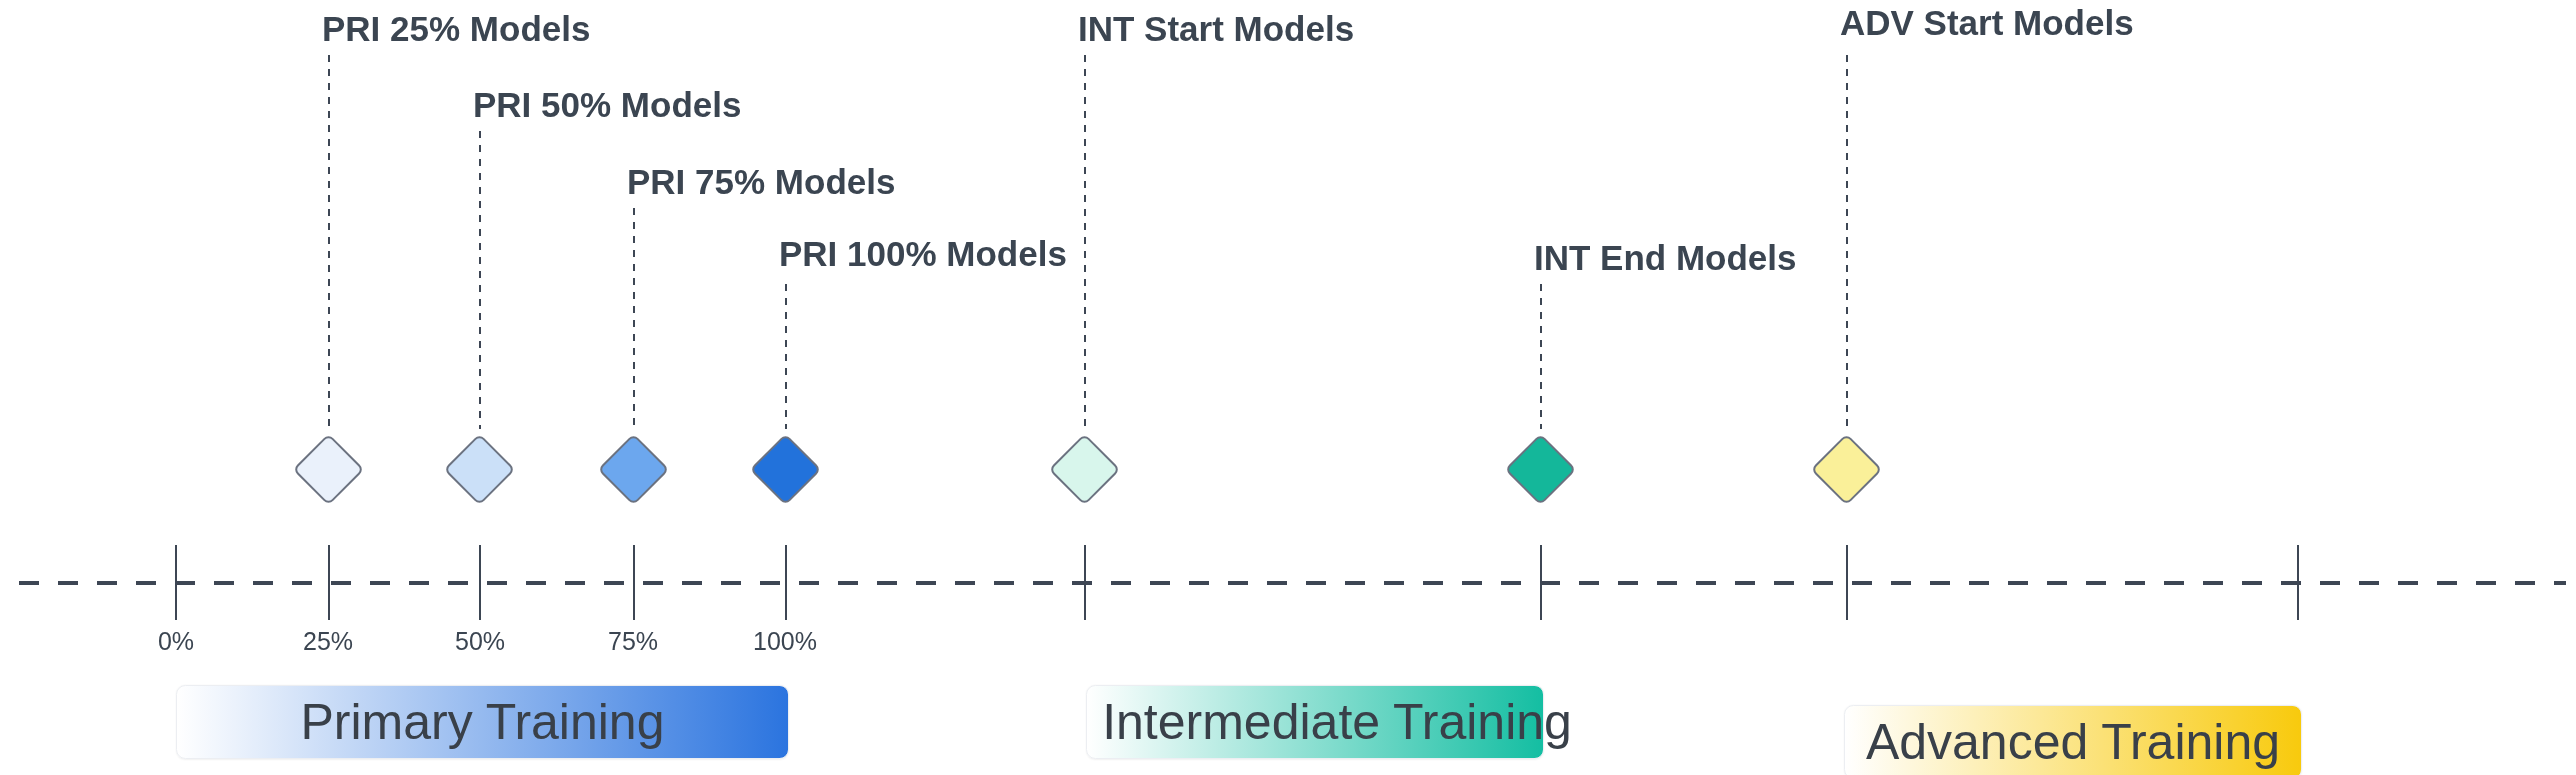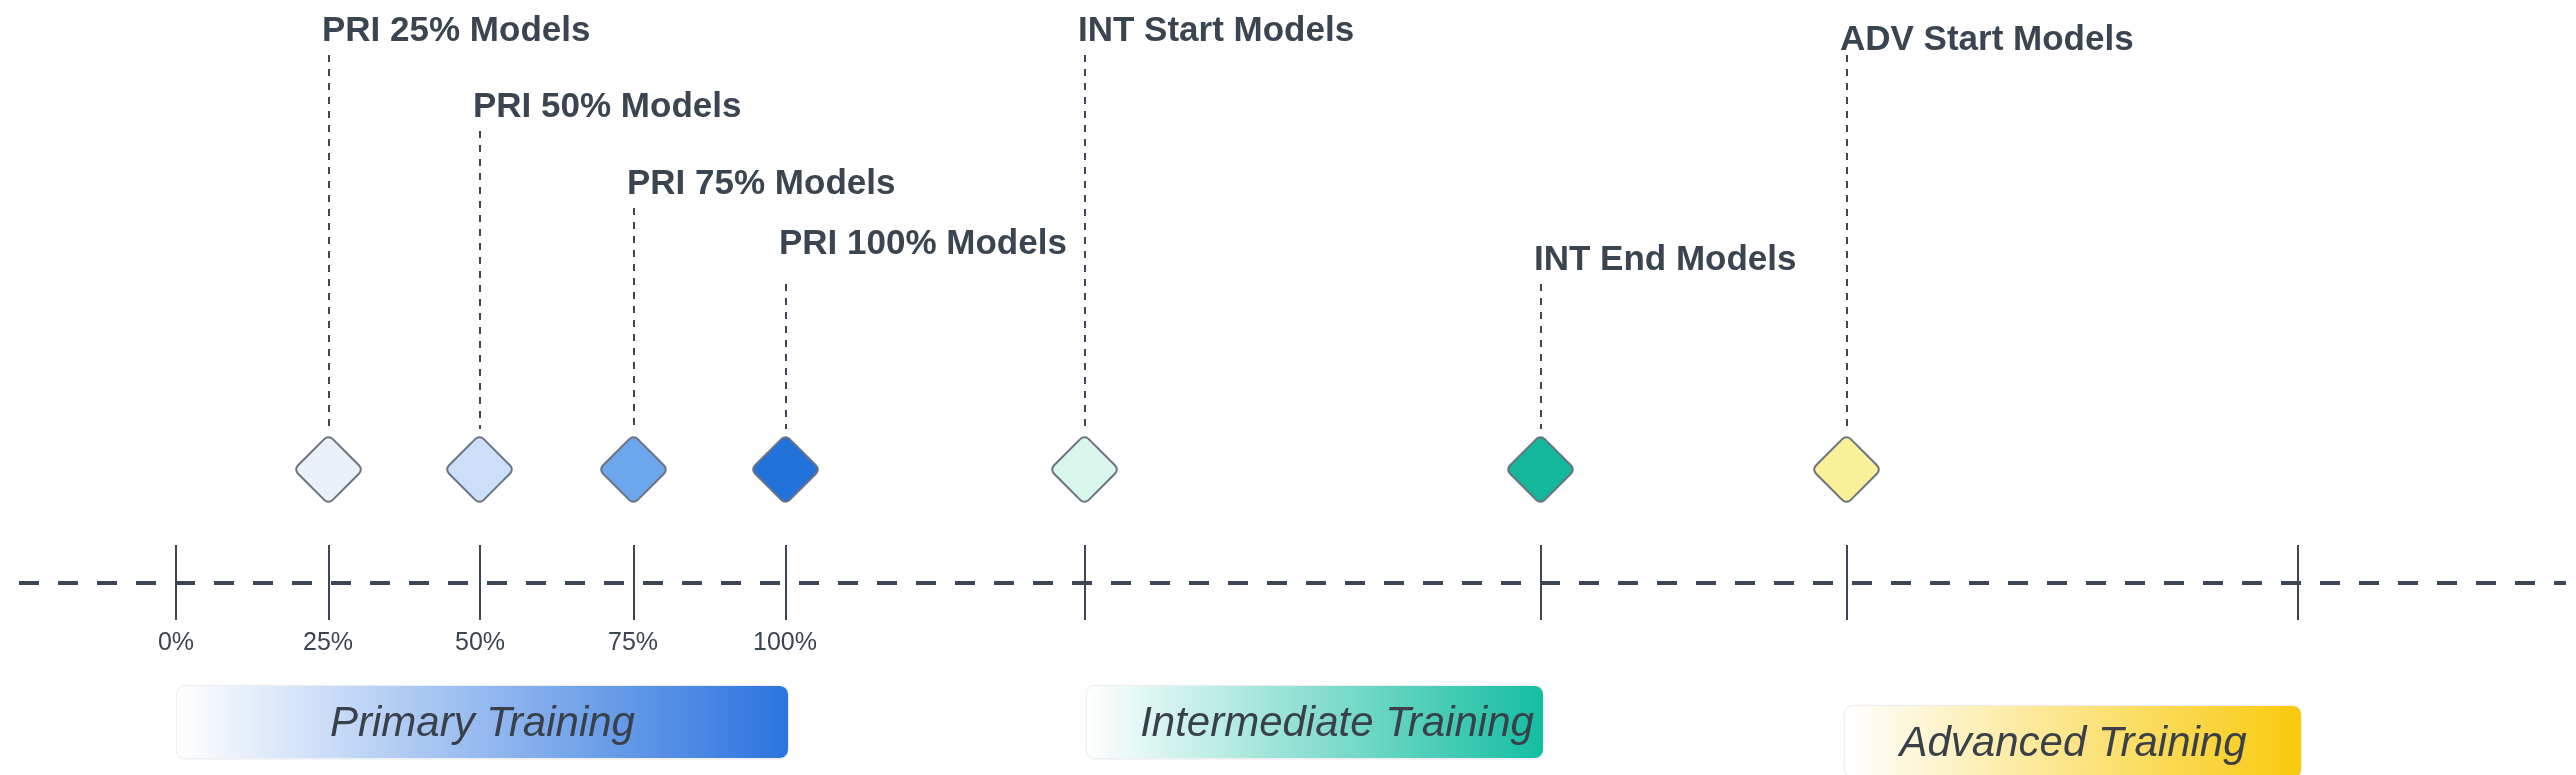--- a/index.html
+++ b/index.html
@@ -68,53 +68,52 @@
     height: 74px;
     border: 1.3px solid #eceef2;
     border-radius: 9.4px;
     box-sizing: border-box;
     display: flex;
     align-items: center;
     justify-content: center;
     box-shadow: 0 0.7px 2px rgba(0,0,0,0.06);
   }
   .phase-label {
-    font-size: 42px;
+    font-size: 50px;
     font-weight: 400;
     color: #394049;
     white-space: nowrap;
     line-height: 1;
-    font-style: italic;
   }
 </style>
 </head>
 <body>
 
 <div id="canvas">
   <div class="timeline-dash"></div>
   <div id="markers-layer">
       <div class="marker-label" style="left: 322px; top: 10.7px;">PRI 25% Models</div>
       <div class="drop-line" style="left: 328px; top: 55px; height: 374px;"></div>
       <div class="diamond" style="left: 303px; top: 444px; background: rgb(234, 241, 251);"></div>
       <div class="marker-label" style="left: 473px; top: 87px;">PRI 50% Models</div>
       <div class="drop-line" style="left: 479px; top: 131px; height: 298px;"></div>
       <div class="diamond" style="left: 454px; top: 444px; background: rgb(203, 224, 248);"></div>
       <div class="marker-label" style="left: 627px; top: 164px;">PRI 75% Models</div>
       <div class="drop-line" style="left: 633px; top: 208px; height: 221px;"></div>
       <div class="diamond" style="left: 608px; top: 444px; background: rgb(108, 167, 238);"></div>
-      <div class="marker-label" style="left: 779px; top: 224px;">PRI 100% Models</div>
+      <div class="marker-label" style="left: 779px; top: 236px;">PRI 100% Models</div>
       <div class="drop-line" style="left: 785px; top: 284px; height: 145px;"></div>
       <div class="diamond" style="left: 760px; top: 444px; background: rgb(34, 114, 219);"></div>
       <div class="marker-label" style="left: 1078px; top: 10.7px;">INT Start Models</div>
       <div class="drop-line" style="left: 1084px; top: 55px; height: 374px;"></div>
       <div class="diamond" style="left: 1059px; top: 444px; background: rgb(216, 246, 236);"></div>
       <div class="marker-label" style="left: 1534px; top: 240px;">INT End Models</div>
       <div class="drop-line" style="left: 1540px; top: 284px; height: 145px;"></div>
       <div class="diamond" style="left: 1515px; top: 444px; background: rgb(20, 183, 154);"></div>
-      <div class="marker-label" style="left: 1840px; top: 20px;">ADV Start Models</div>
+      <div class="marker-label" style="left: 1840px; top: 5px;">ADV Start Models</div>
       <div class="drop-line" style="left: 1846px; top: 55px; height: 374px;"></div>
       <div class="diamond" style="left: 1821px; top: 444px; background: rgb(250, 240, 153);"></div>
     </div>
   <div id="ticks-layer">
       <div class="tick" style="left: 175px;"></div>
       <div class="tick-label" style="left: 176px;">0%</div>
       <div class="tick" style="left: 328px;"></div>
       <div class="tick-label" style="left: 328px;">25%</div>
       <div class="tick" style="left: 479px;"></div>
       <div class="tick-label" style="left: 480px;">50%</div>

